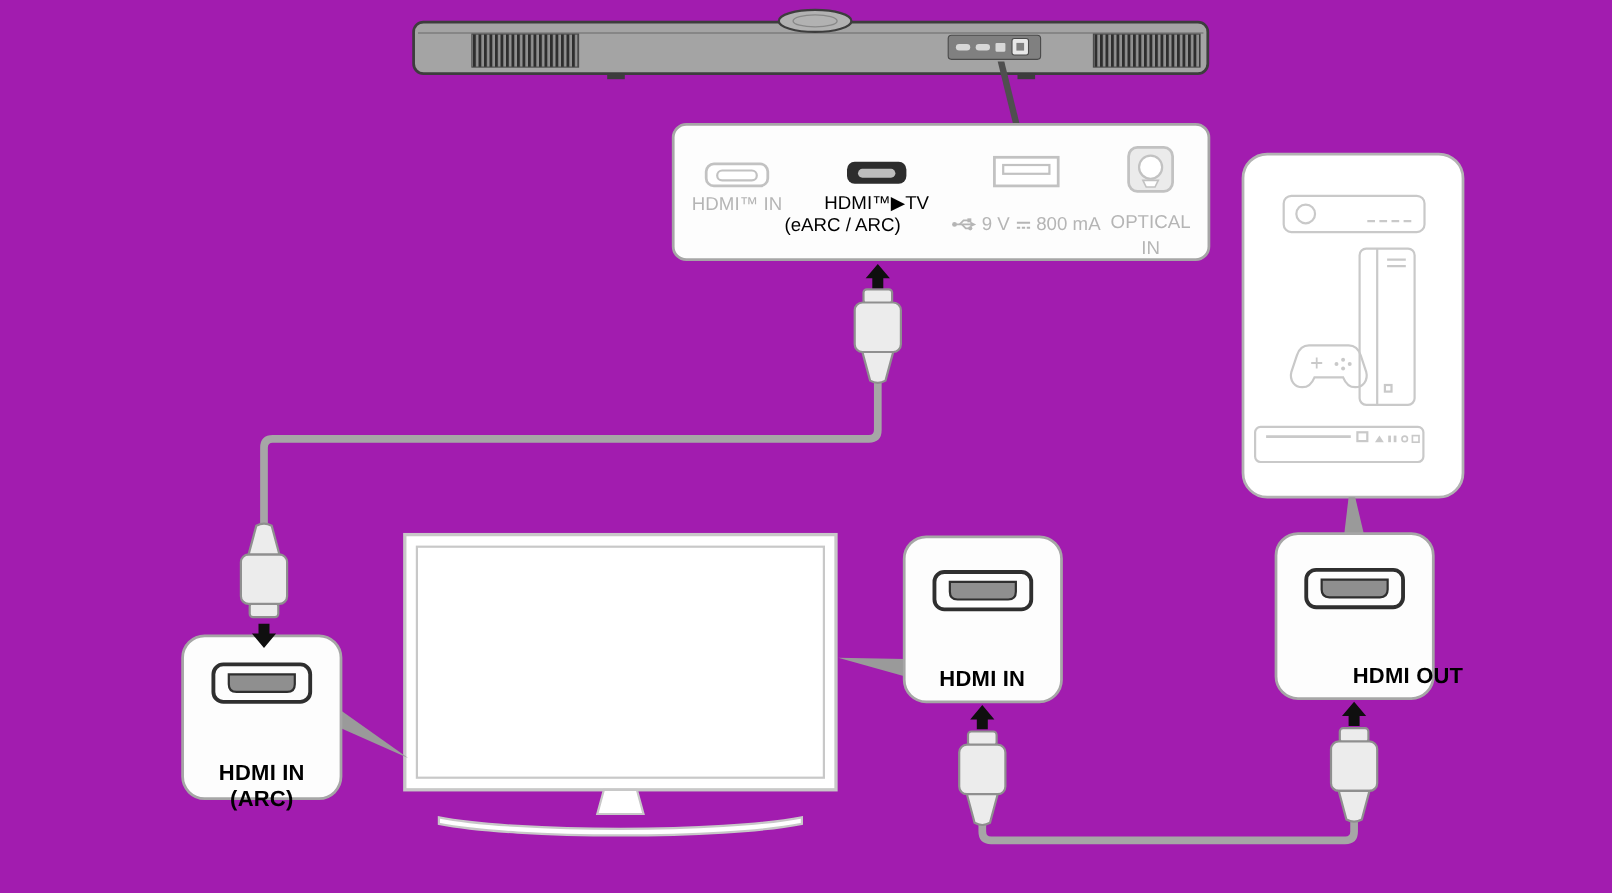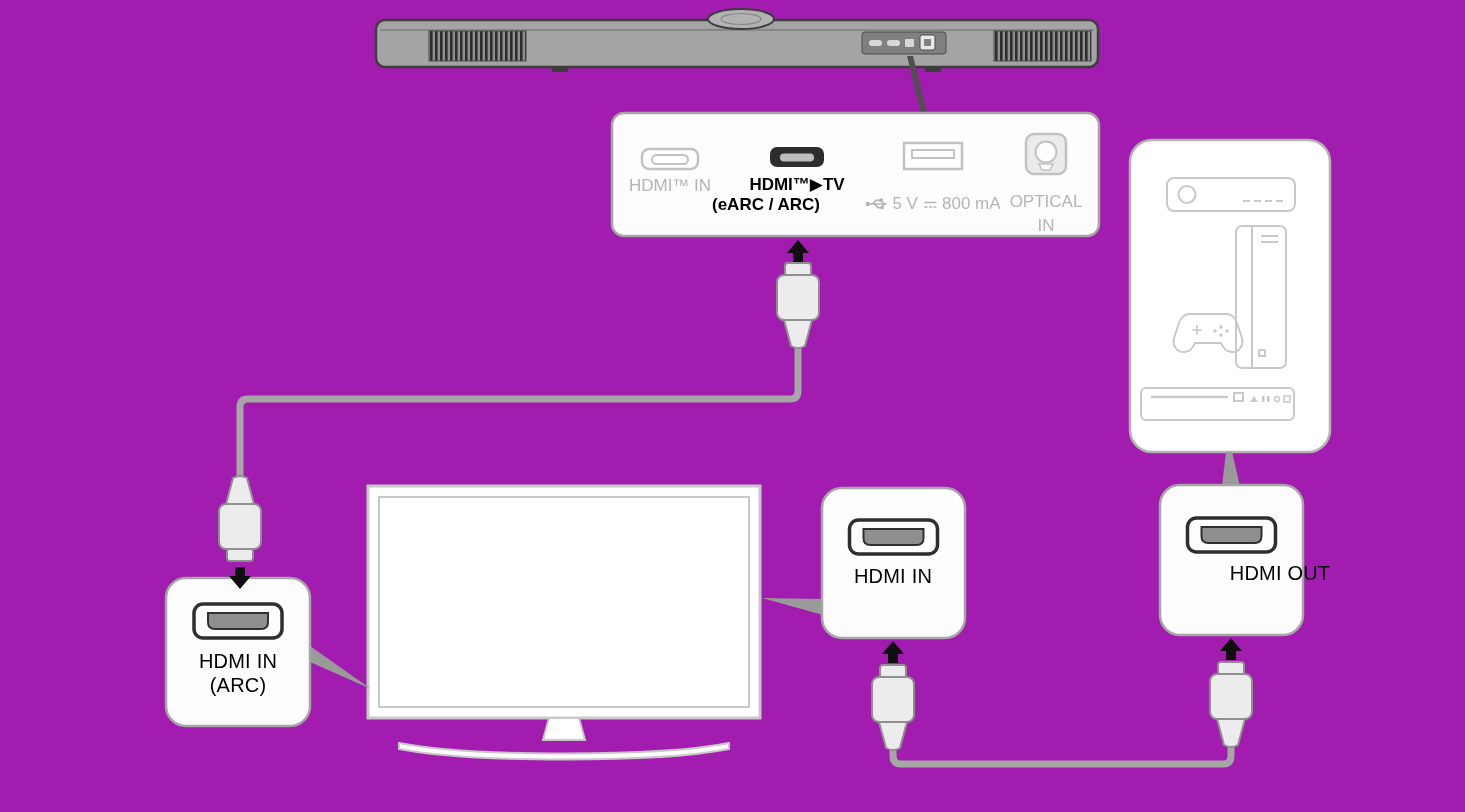--- a/index.html
+++ b/index.html
@@ -7,22 +7,22 @@
   .canvas {
     position:relative; width:1465px; height:812px; background:#a21caf;
     font-family:"Liberation Sans","DejaVu Sans",sans-serif; overflow:hidden;
   }
   svg.diagram { position:absolute; left:0; top:0; }
   .lbl {
     position:absolute; transform:translateX(-50%);
     white-space:nowrap; text-align:center; line-height:1.1;
   }
   .lbl-gray { color:#b5b5b5; font-size:17px; font-weight:400; }
-  .lbl-dark { color:#000000; font-size:17px; font-weight:700; }
-  .lbl-box  { color:#000000; font-size:20px; font-weight:400; letter-spacing:0.2px; }
+  .lbl-dark { color:#000000; font-size:17px; font-weight:400; }
+  .lbl-box  { color:#000000; font-size:20px; font-weight:700; letter-spacing:0.2px;margin-top:42px; }
   .usb-label { display:flex; align-items:center; gap:5px; }
   .usb-label svg { display:block; }
 </style>
 </head>
 <body>
 
 <div class="canvas">
 
 <svg class="diagram" width="1465" height="812" viewBox="0 0 1465 812">
   <defs>
@@ -168,21 +168,21 @@
     <svg width="22" height="14" viewBox="0 0 22 14">
       <circle cx="2.3" cy="7" r="2.2" fill="#b5b5b5"></circle>
       <path d="M2.3,7 H17" stroke="#b5b5b5" stroke-width="1.6" fill="none"></path>
       <path d="M7,7 L10.5,3.4 H14.5" stroke="#b5b5b5" stroke-width="1.6" fill="none"></path>
       <path d="M9,7 L12.5,10.6 H15.5" stroke="#b5b5b5" stroke-width="1.6" fill="none"></path>
       <rect x="14" y="1.5" width="3.6" height="3.6" fill="#b5b5b5"></rect>
       <circle cx="16.6" cy="10.6" r="1.9" fill="#b5b5b5"></circle>
       <path d="M22,7 L16.6,4.4 V9.6 Z" fill="#b5b5b5"></path>
     </svg>
   </span>
-  <span>5 V</span>
+  <span>9 V</span>
   <span>
     <svg width="14" height="11" viewBox="0 0 14 11">
       <line x1="1" y1="3.5" x2="13" y2="3.5" stroke="#b5b5b5" stroke-width="1.7"></line>
       <line x1="1" y1="8" x2="4" y2="8" stroke="#b5b5b5" stroke-width="1.7"></line>
       <line x1="5.5" y1="8" x2="8.5" y2="8" stroke="#b5b5b5" stroke-width="1.7"></line>
       <line x1="10" y1="8" x2="13" y2="8" stroke="#b5b5b5" stroke-width="1.7"></line>
     </svg>
   </span>
   <span>800 mA</span>
 </div>

